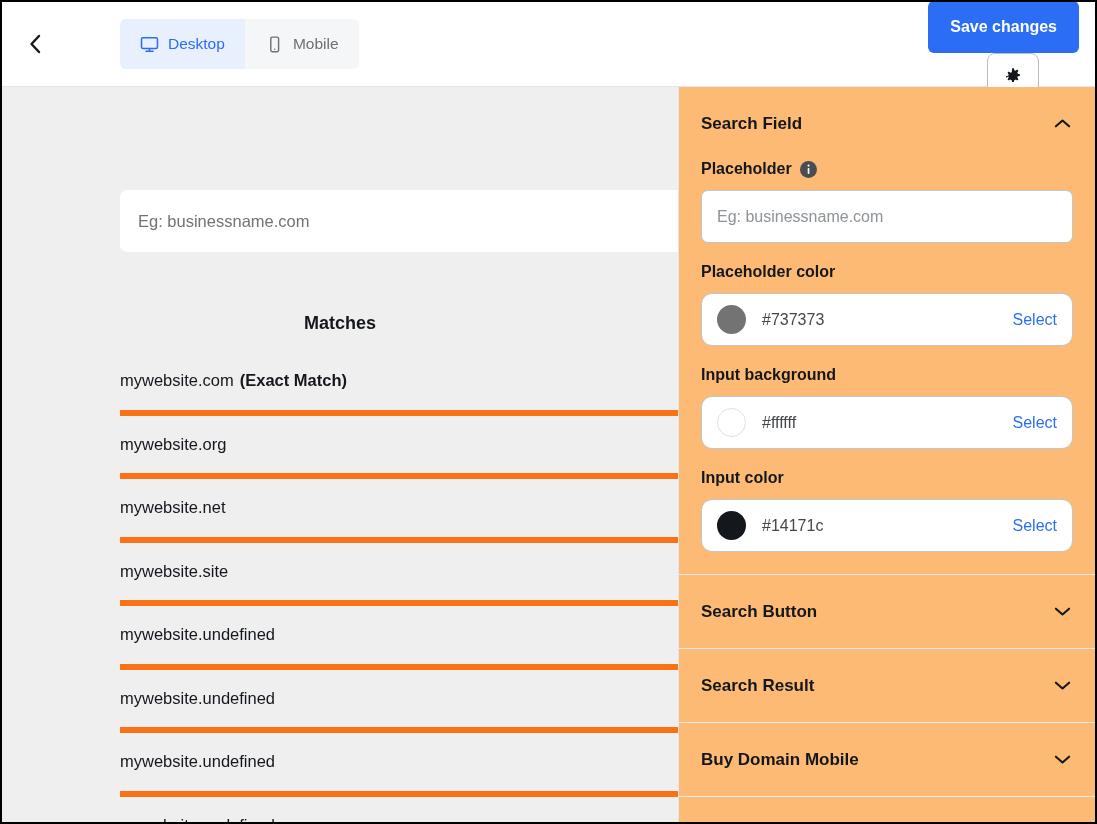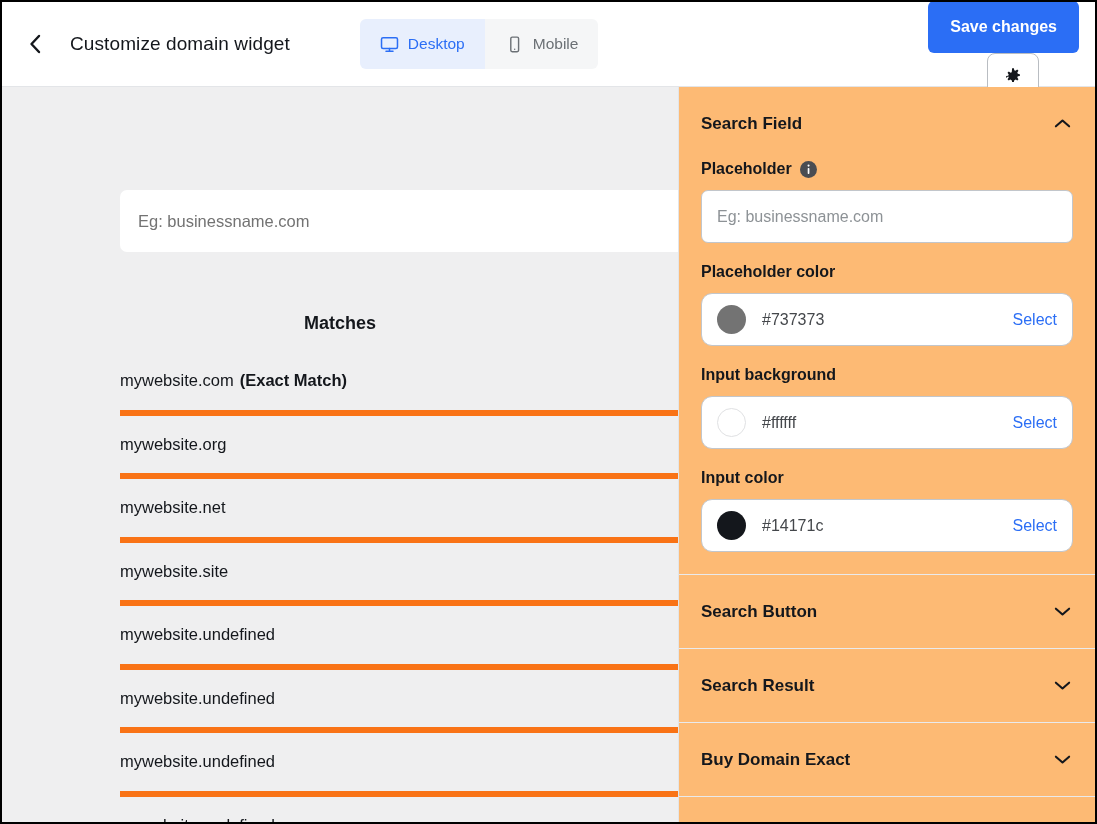--- a/index.html
+++ b/index.html
@@ -302,21 +302,20 @@
   <div class="header">
 
     <div class="back-btn">
       <span>
         <svg width="14" height="22" viewBox="0 0 14 22" fill="none">
           <path d="M11 3 L3.5 11 L11 19" stroke="#14171c" stroke-width="2.4" stroke-linecap="round" stroke-linejoin="round"></path>
         </svg>
       </span>
     </div>
 
-    <div class="page-title">Customize domain widget</div>
 
     <div class="device-toggle">
       <div class="device-tab active">
         <span>
           <svg width="19" height="19" viewBox="0 0 20 20" fill="none">
             <rect x="1.6" y="2.8" width="16.8" height="11.4" rx="1.6" stroke="#2b6ef5" stroke-width="1.6"></rect>
             <path d="M10 14.2 V17" stroke="#2b6ef5" stroke-width="1.6" stroke-linecap="round"></path>
             <path d="M6.3 17.2 H13.7" stroke="#2b6ef5" stroke-width="1.6" stroke-linecap="round"></path>
           </svg>
         </span>
@@ -463,21 +462,21 @@
           <span class="chevron">
             <svg width="17" height="11" viewBox="0 0 18 11" fill="none">
               <path d="M2 2.5 L9 8.7 L16 2.5" stroke="#14171c" stroke-width="2.2" stroke-linecap="round" stroke-linejoin="round"></path>
             </svg>
           </span>
         </div>
       </div>
 
       <div class="section">
         <div class="section-header">
-          <span class="section-title">Buy Domain Exact</span>
+          <span class="section-title">Buy Domain Mobile</span>
           <span class="chevron">
             <svg width="17" height="11" viewBox="0 0 18 11" fill="none">
               <path d="M2 2.5 L9 8.7 L16 2.5" stroke="#14171c" stroke-width="2.2" stroke-linecap="round" stroke-linejoin="round"></path>
             </svg>
           </span>
         </div>
       </div>
 
     </div>
   </div>

